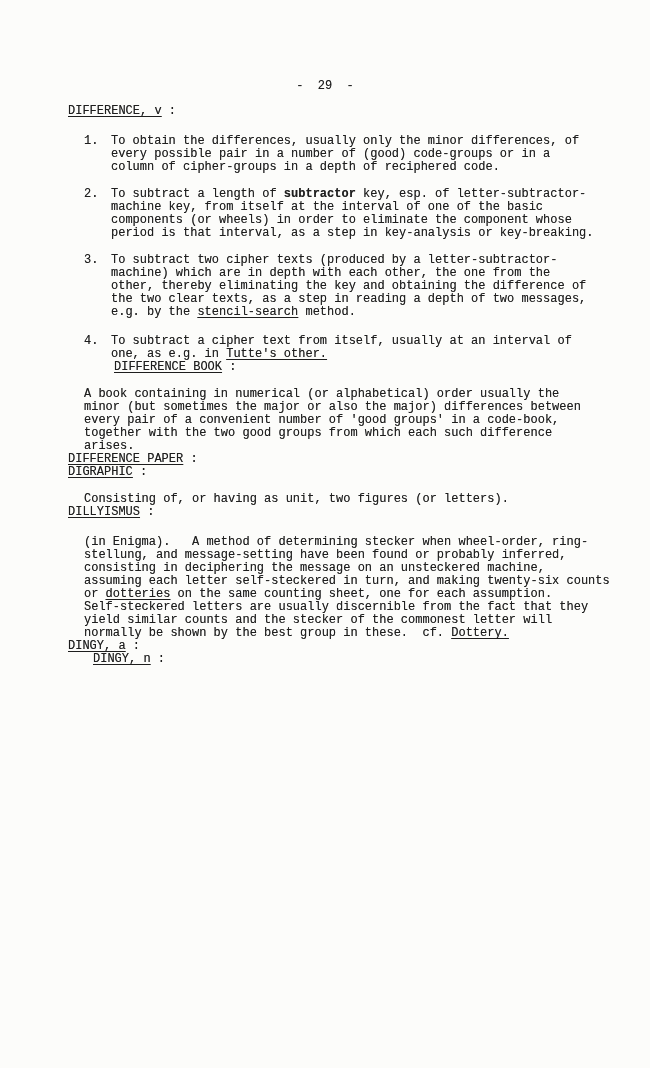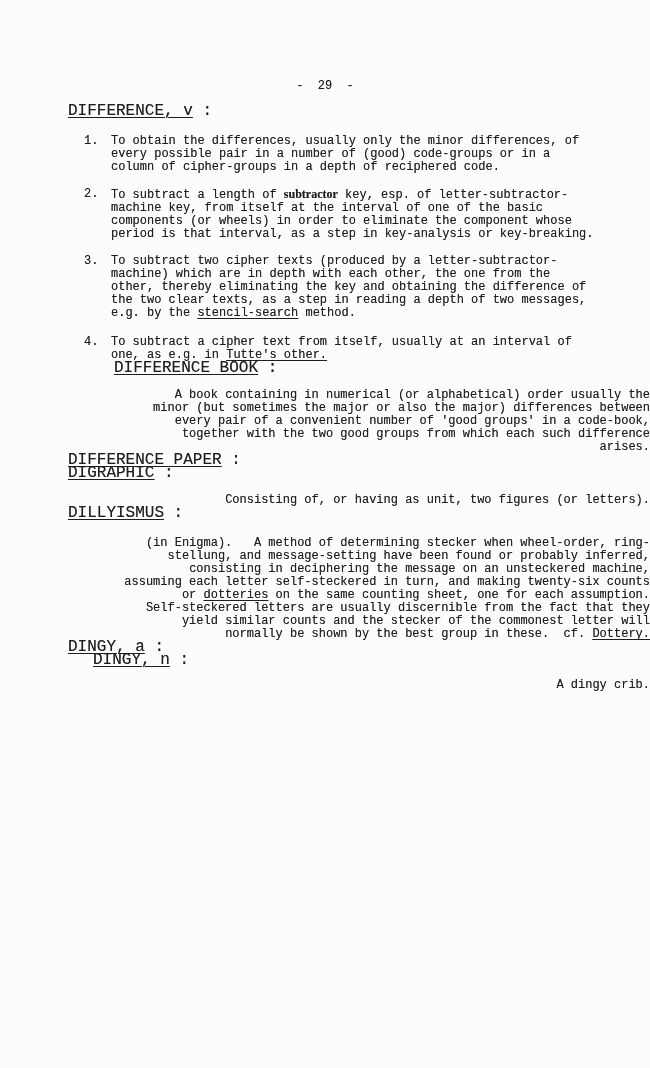--- a/index.html
+++ b/index.html
@@ -20,35 +20,34 @@
   .page-number {
     margin: 12px;
     padding-top: 68px;
     text-align: center;
     white-space: pre;
   }
   .content { padding-left: 68px; }
   section { margin: 0; }
   h2.term {
     margin: 0;
-    font-size: 16px;
+    font-size: 12px;
     font-weight: normal;
     line-height: 13px;
     white-space: pre;
   }
   .u {
     text-decoration: underline;
     text-underline-offset: 2px;
     text-decoration-thickness: 1px;
   }
-  .b { font-weight: bold; font-family: Liberation Serif, serif; }
+  .b { font-weight: bold; }
   .para {
     margin: 0 0 0 16px;
     white-space: pre-wrap;
-    text-align: right;
   }
   .item {
     display: flex;
     margin-left: 16px;
   }
   .item .num {
     flex: none;
     width: 27px;
     white-space: pre;
   }
@@ -143,17 +142,16 @@
 yield similar counts and the stecker of the commonest letter will
 normally be shown by the best group in these.  cf. </span><span class="u">Dottery.</span></p>
     </section>
 
     <section>
       <h2 class="term mt35"><span class="u">DINGY, a</span><span> :</span></h2>
     </section>
 
     <section>
       <h2 class="term mt31"><span class="u">DINGY, n</span><span> :</span></h2>
-      <p class="para mt12">A dingy crib.</p>
     </section>
 
   </div>
 </div>
 
 </body></html>

